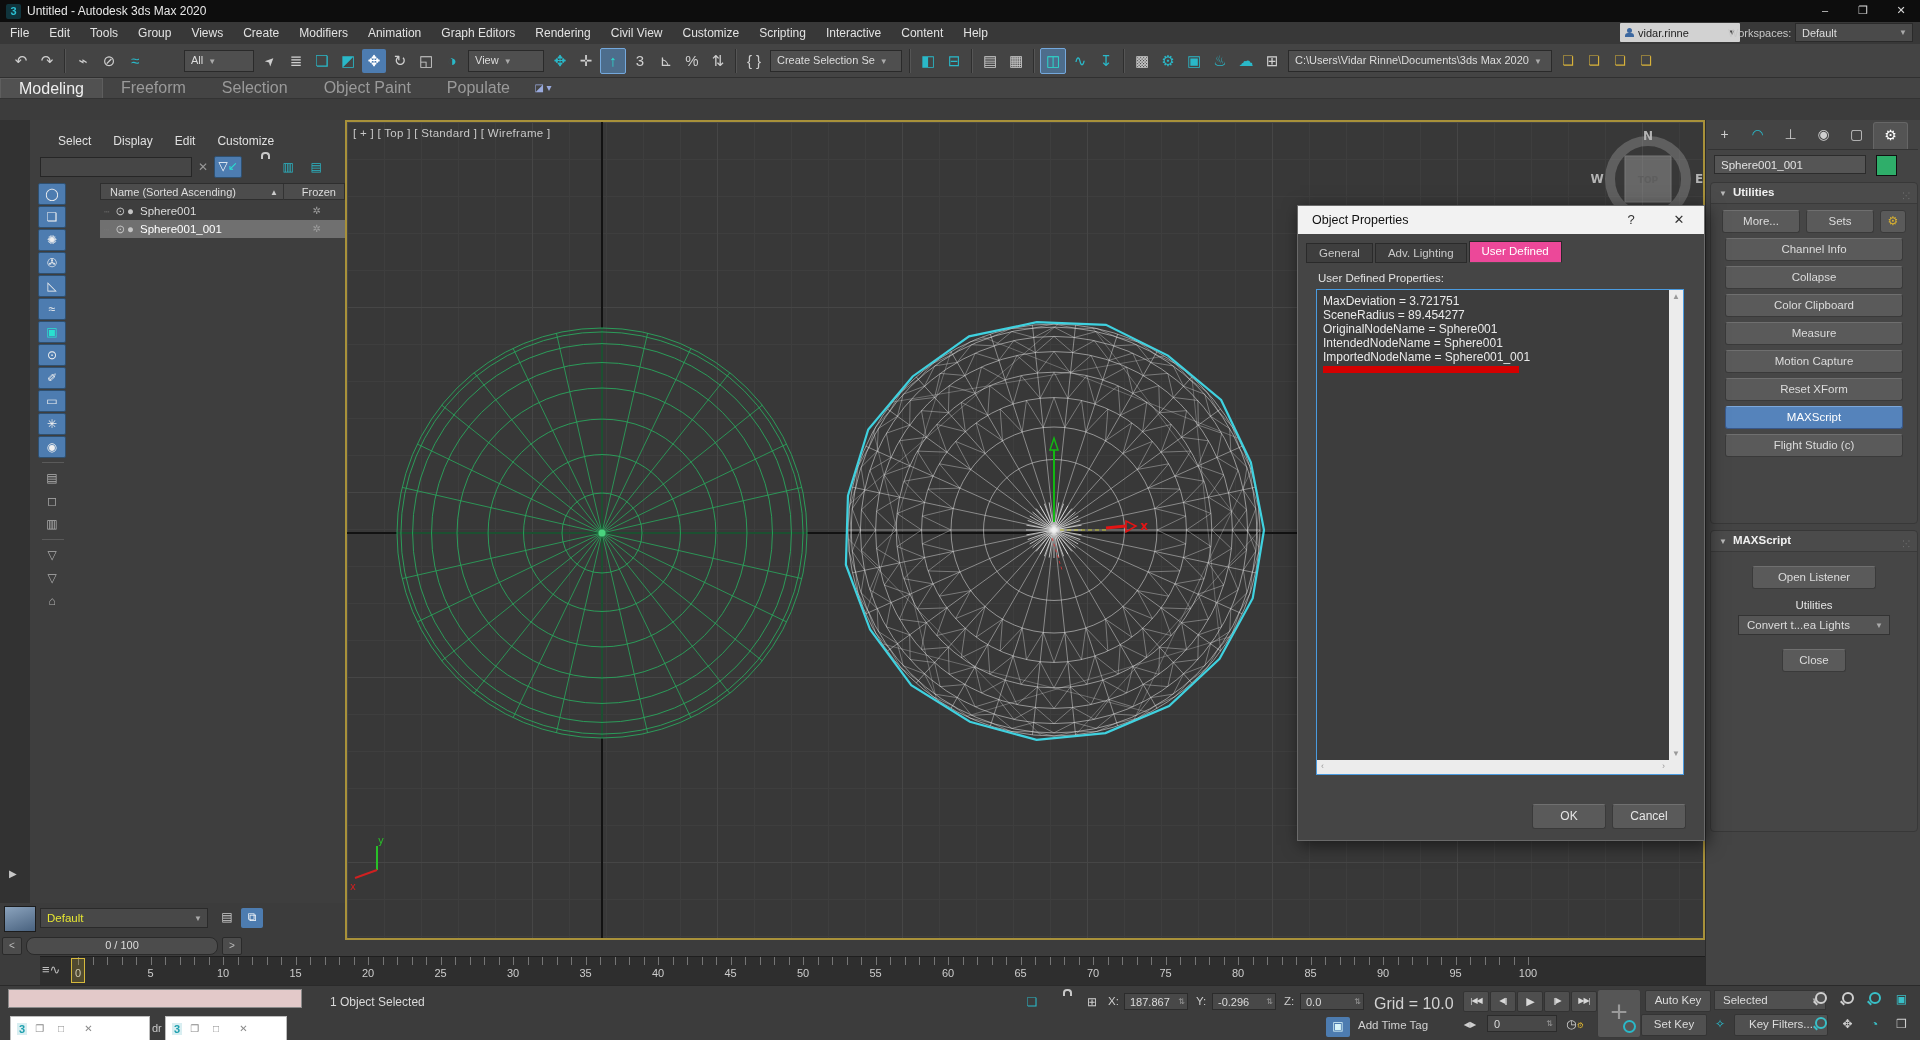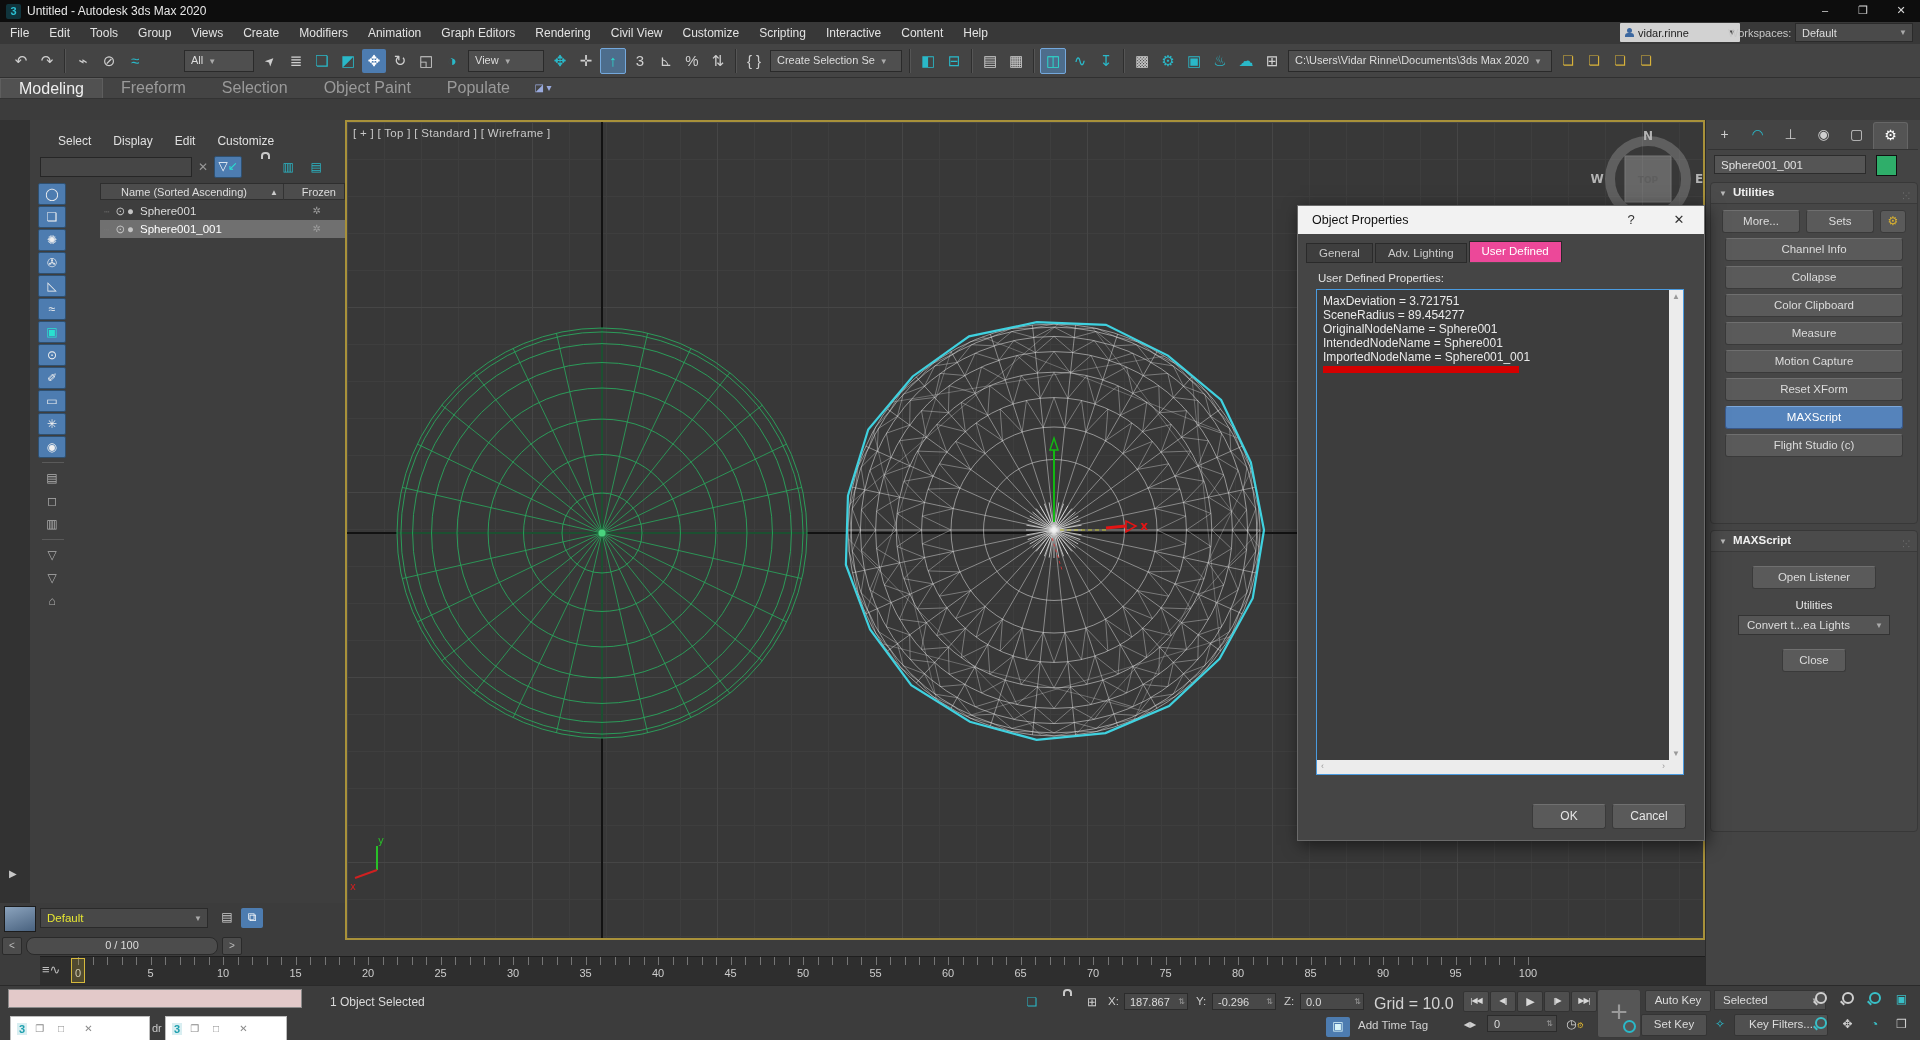--- a/index.html
+++ b/index.html
@@ -62,21 +62,21 @@
   .ex-x{color:#999;margin:0 6px;font-size:12px;}
   .ex-filter{width:26px;height:20px;background:#4d7cb0;border:1px solid #2f5070;border-radius:2px;
     color:#fff;text-align:center;line-height:19px;font-size:12px;}
   .ex-filter span{color:#2ae0d0;}
   .ex-tool{width:20px;height:18px;margin-left:8px;text-align:center;line-height:18px;color:#b8b8b8;font-size:12px;}
   .lock{width:10px;height:8px;background:#c8c8c8;border-radius:1px;position:relative;margin:0 auto;}
   .lock:before{content:'';position:absolute;left:1px;top:-6px;width:5px;height:5px;border:2px solid #c8c8c8;
     border-bottom:none;border-radius:4px 4px 0 0;}
   .ex-header{position:absolute;left:70px;top:63px;width:245px;height:17px;background:#4c4c4c;
     border:1px solid #2e2e2e;color:#ddd;font-size:11px;line-height:16px;box-sizing:border-box;}
-  .ex-header .hname{padding-left:20px;}
+  .ex-header .hname{padding-left:9px;}
   .ex-header .sort{position:absolute;right:66px;font-size:8px;color:#ccc;top:1px;}
   .ex-header .hsep{position:absolute;right:60px;top:0;width:1px;height:16px;background:#333;}
   .ex-header .hfrozen{position:absolute;right:8px;top:0;}
   .ex-row{position:absolute;left:70px;width:245px;height:18px;color:#dcdcdc;font-size:11.5px;line-height:18px;}
   .ex-row.selected{background:#707070;color:#fff;}
   .ex-row .dots{color:#777;font-size:9px;margin-left:4px;}
   .ex-row .eye{color:#c4c4c4;margin:0 2px 0 6px;}
   .ex-row .ball{color:#c4c4c4;margin-right:6px;}
   .ex-row .fro{position:absolute;right:24px;color:#9c9c9c;font-size:10px;}
   .ex-sideicons{position:absolute;left:8px;top:63px;width:30px;}

